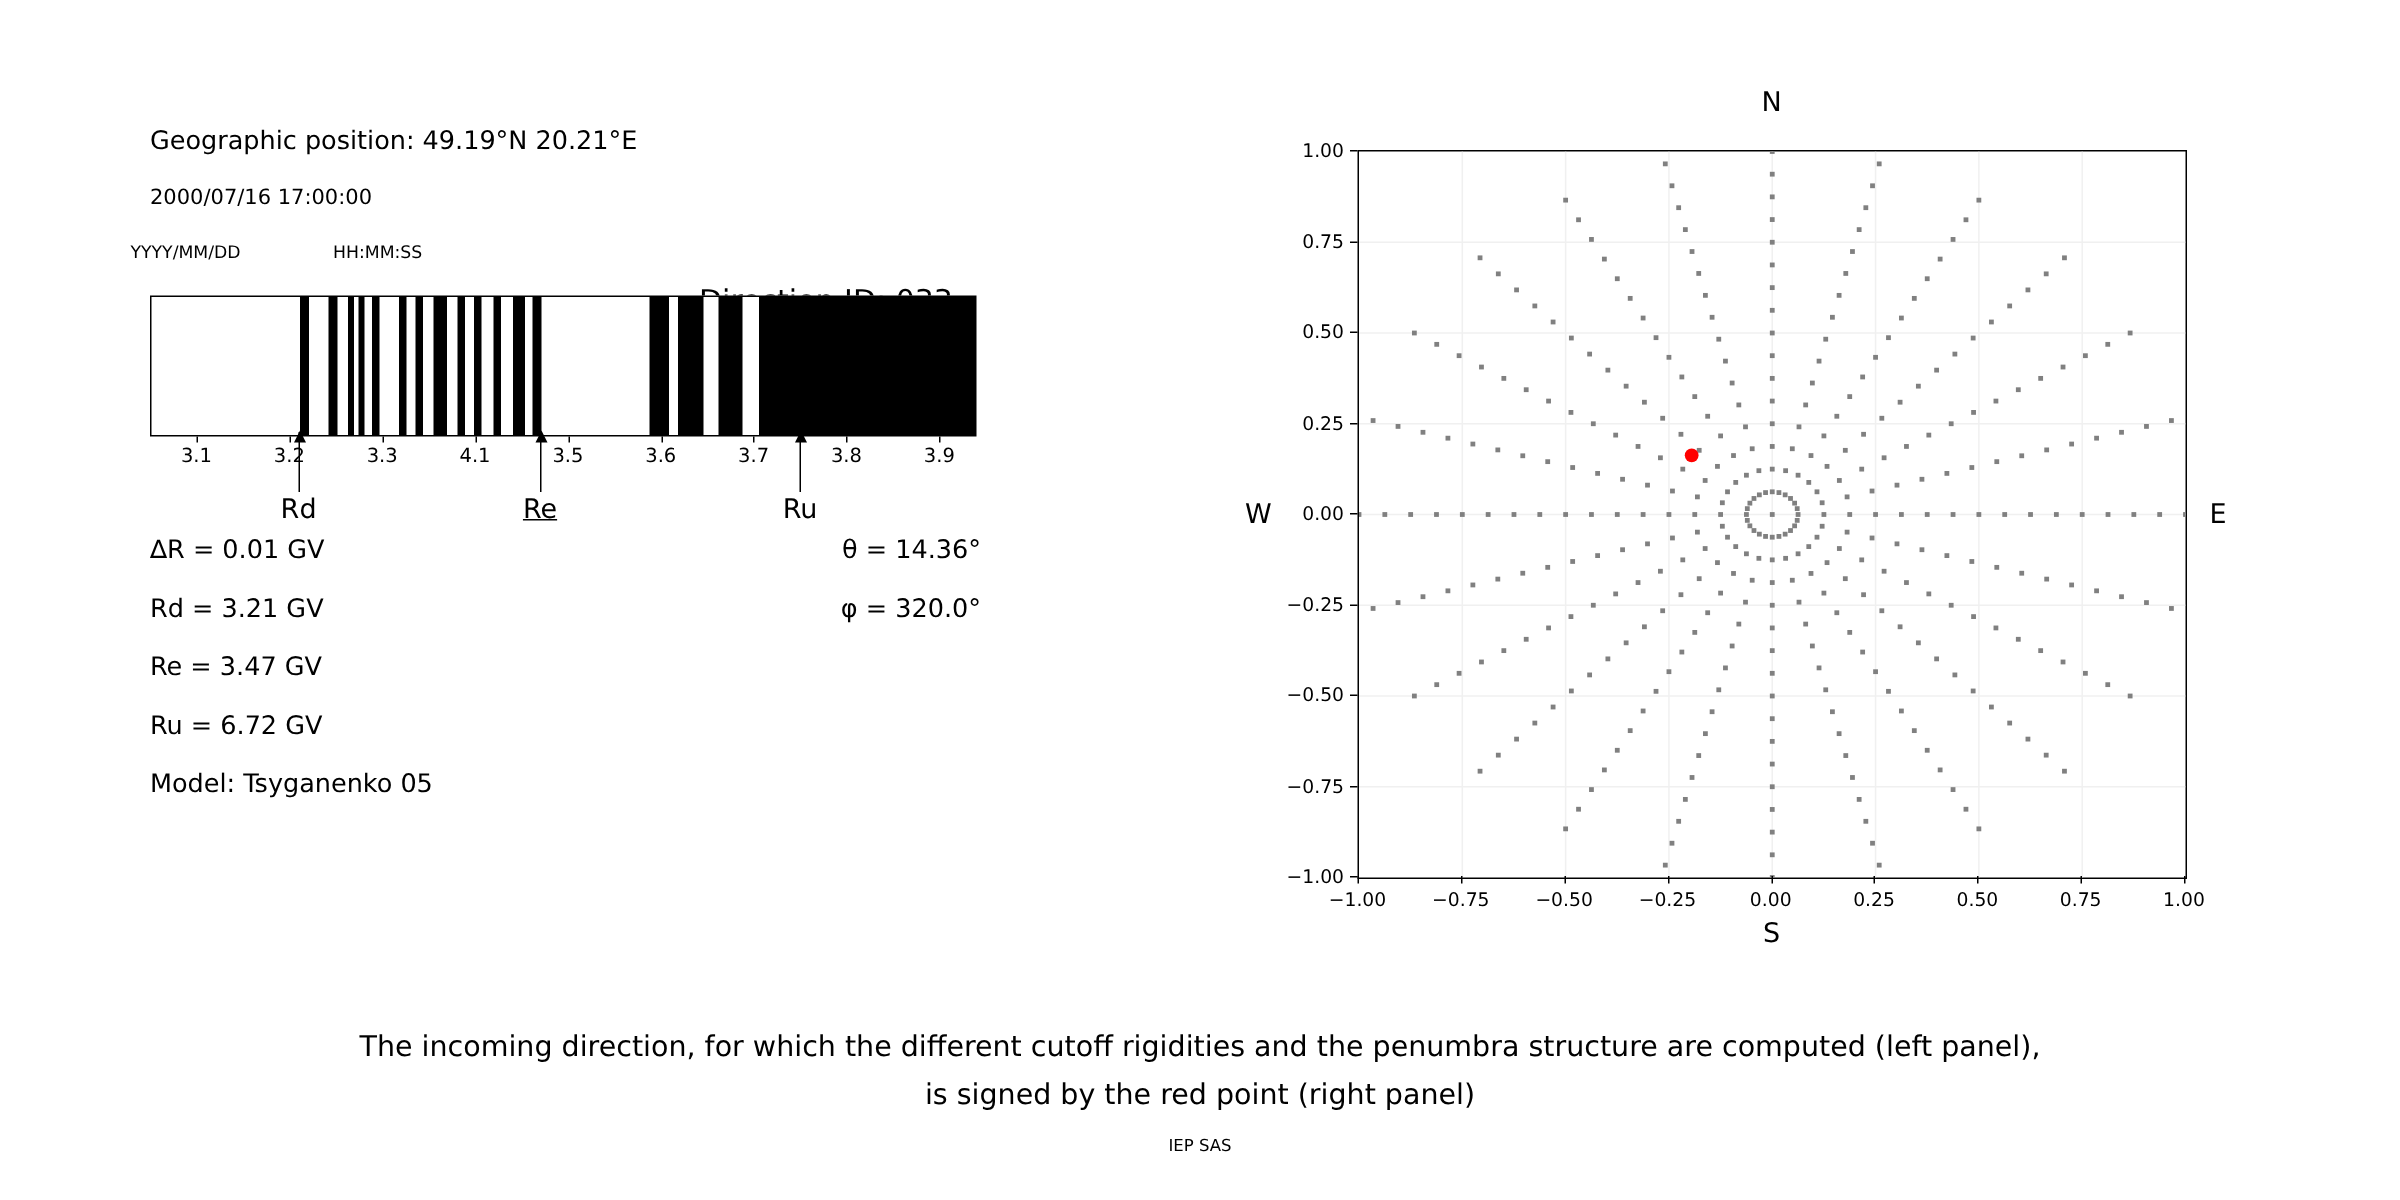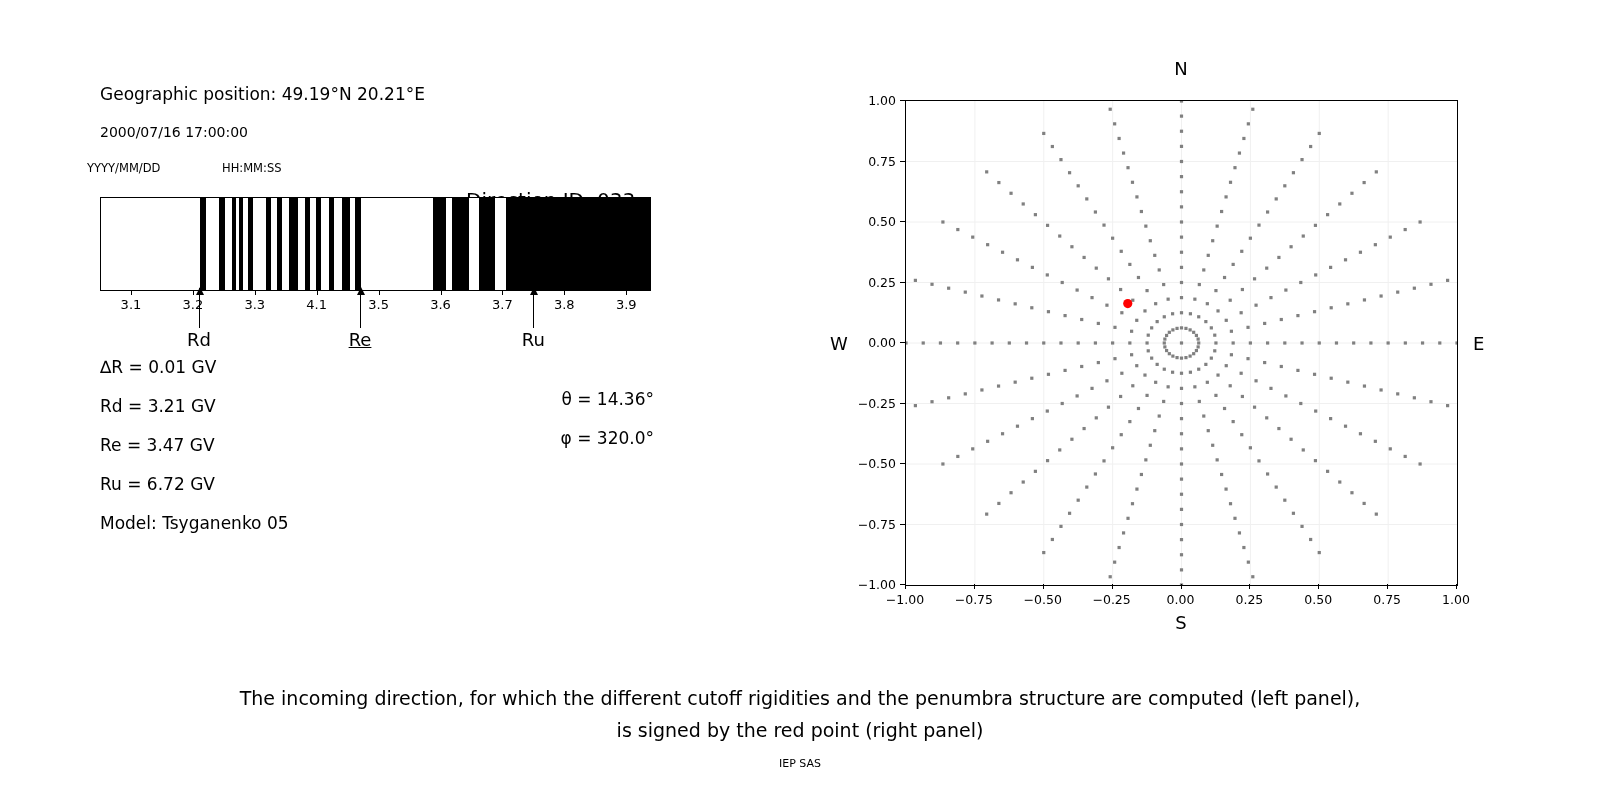--- a/index.html
+++ b/index.html
@@ -28,21 +28,21 @@
   .xticklabel{position:absolute;top:6px;font-size:13px;transform:translateX(-50%);white-space:nowrap;}
 
   .marker-arrow{position:absolute;width:1px;background:#000;}
   .marker-arrow::before{content:"";position:absolute;left:-3.5px;top:-1px;
     border-left:4px solid transparent;border-right:4px solid transparent;
     border-bottom:8px solid #000;}
   .marker-label{position:absolute;font-size:18px;transform:translateX(-50%);white-space:nowrap;}
 
   
   .param{position:absolute;font-size:17px;white-space:pre;}
-  .param-right{position:absolute;font-size:17px;white-space:pre;text-align:right;margin-top:32px;}
+  .param-right{position:absolute;font-size:17px;white-space:pre;text-align:right;}
 
   
   #scatter-panel{left:905px;top:100px;width:553px;height:486px;}
   #scatter-axes{position:absolute;left:0;top:0;width:553px;height:486px;
     border:1px solid #000;box-sizing:border-box;background:#fff;}
   #scatter-svg{position:absolute;left:0;top:0;}
   .ytick{position:absolute;left:-5px;width:5px;height:1px;background:#000;}
   .yticklabel{position:absolute;font-size:12.5px;text-align:right;width:62px;
     left:-71px;transform:translateY(-50%);}
   .sxtick{position:absolute;top:0;width:1px;height:5px;background:#000;}

